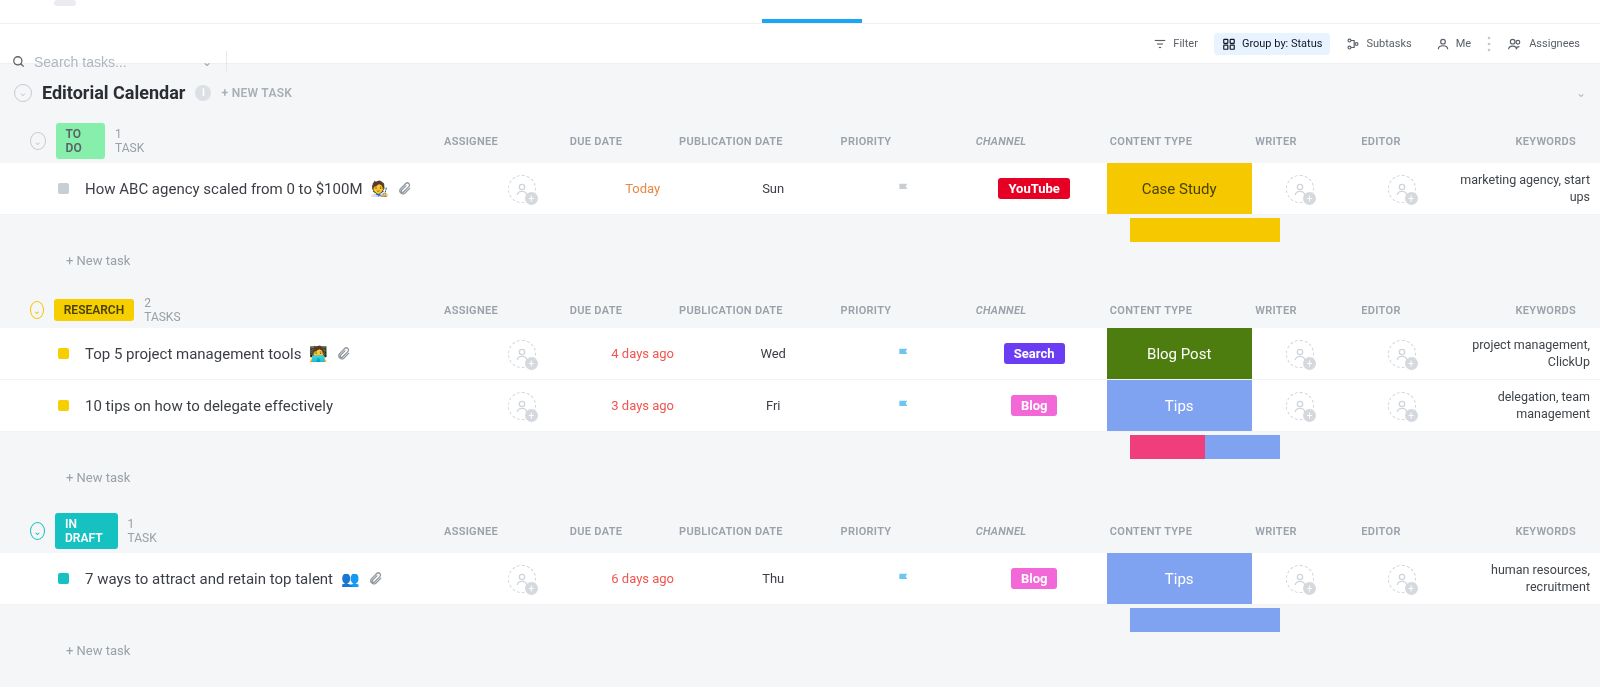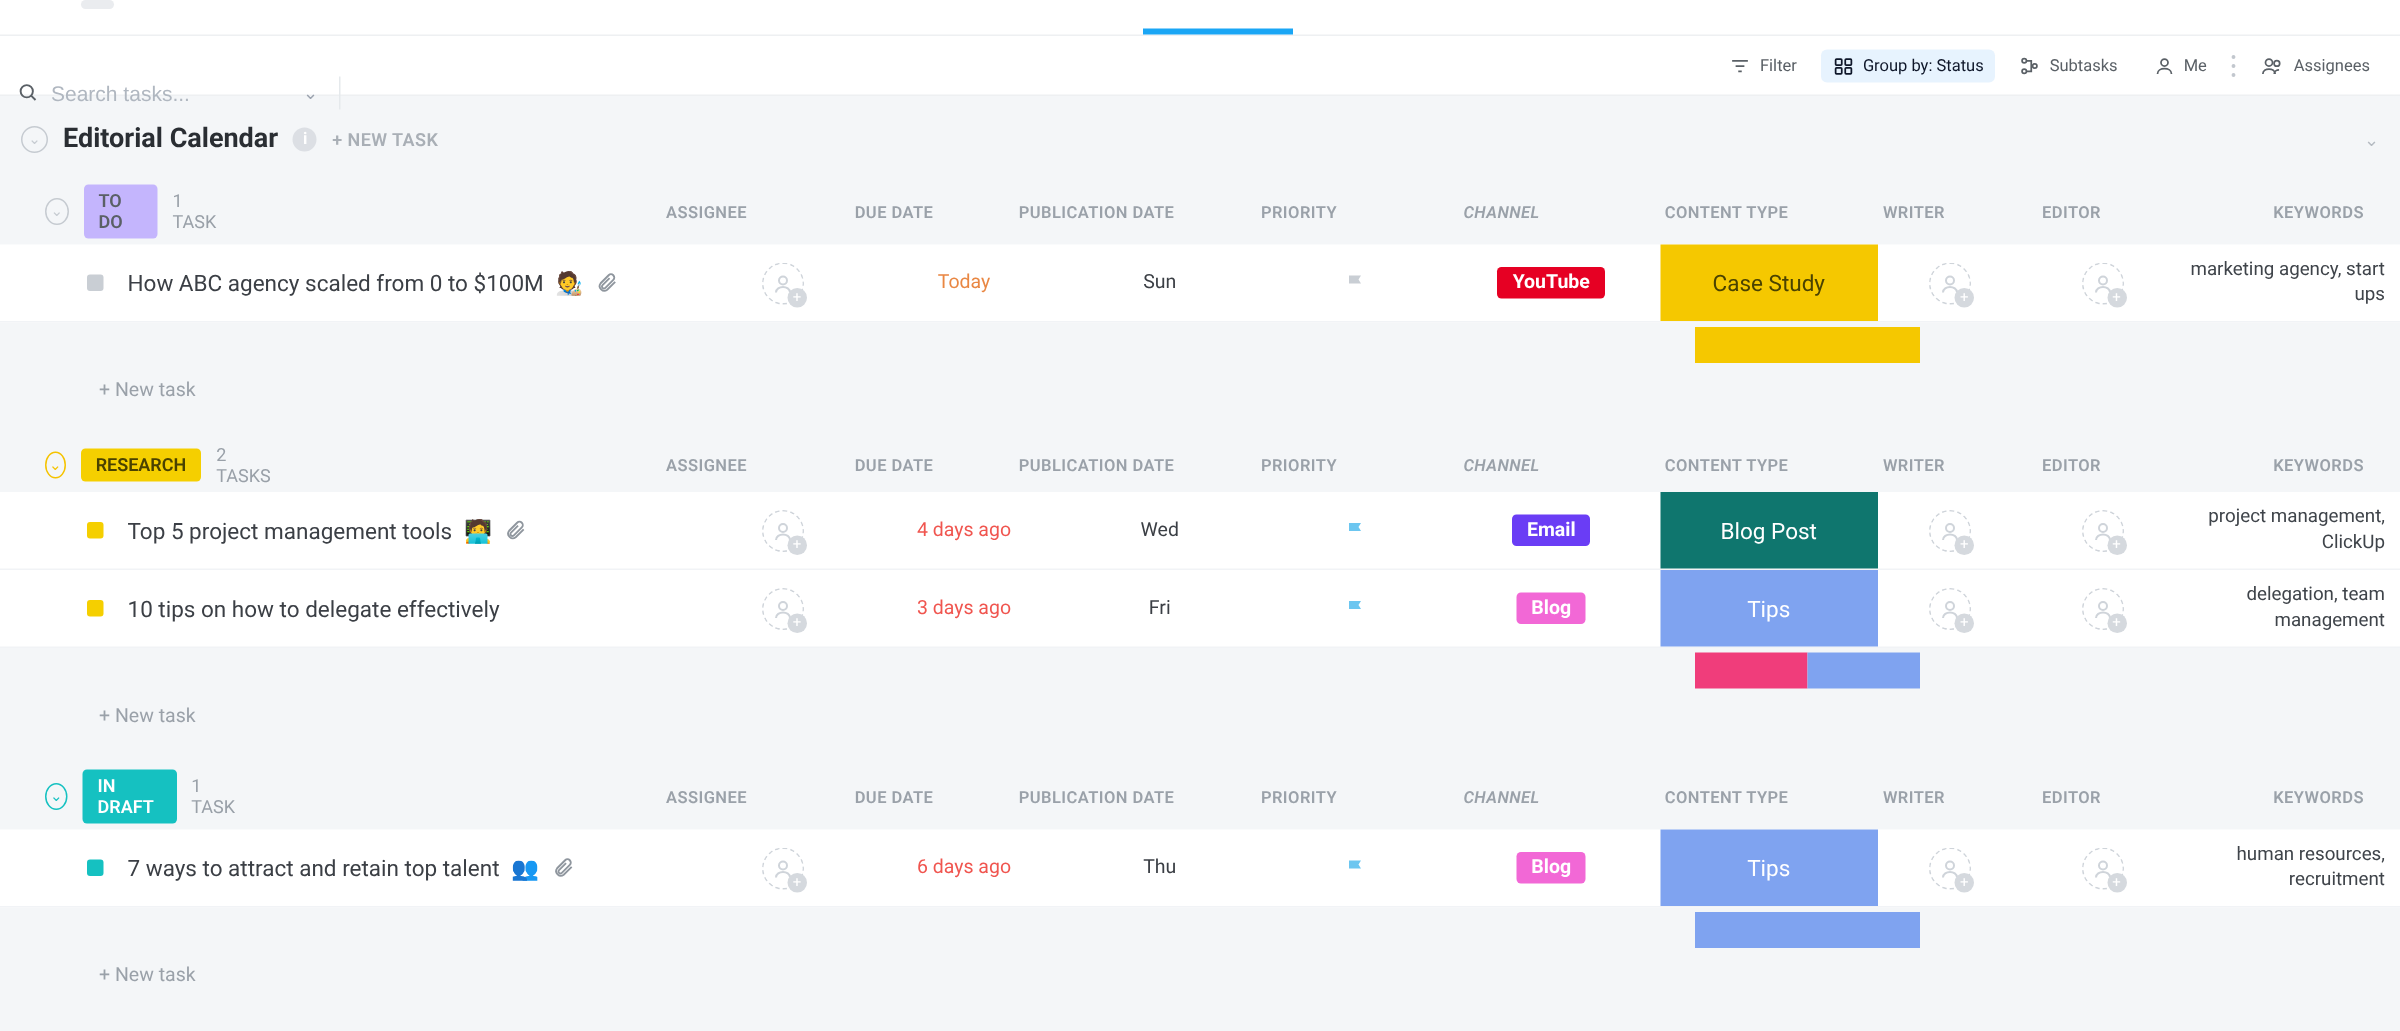--- a/index.html
+++ b/index.html
@@ -361,21 +361,21 @@
     <span class="list-title">Editorial Calendar</span>
     <span class="info-dot">i</span>
     <span class="new-task-top">+ NEW TASK</span>
     <span class="settings-caret">⌄</span>
   </div>
 
   <div id="groups">
       <div class="group">
     <div class="group-header">
       <div class="group-collapse gray">⌄</div>
-      <span class="status-pill" style="background:#c4b5fd;color:#5a6066">TO DO</span>
+      <span class="status-pill" style="background:#86efac;color:#5a6066">TO DO</span>
       <span class="task-count">1 TASK</span>
       <div class="name-col-spacer" style="width:280px"></div>
       <div class="col-headers">
     <div class="col assignee">ASSIGNEE</div>
     <div class="col due">DUE DATE</div>
     <div class="col pub">PUBLICATION DATE</div>
     <div class="col prio">PRIORITY</div>
     <div class="col chan">CHANNEL</div>
     <div class="col ctype">CONTENT TYPE</div>
     <div class="col writer">WRITER</div>
@@ -491,24 +491,24 @@
     <div class="cell due due-red">4 days ago</div>
     <div class="cell pub">Wed</div>
     <div class="cell prio">
               <span class="flag">
     <svg width="16" height="16" viewBox="0 0 24 24" fill="#6cc6f0" stroke="#6cc6f0" stroke-width="0">
                   <path d="M5 3v18M5 4h12l-2.5 4L17 12H5"></path>
                 </svg>
   </span>
             </div>
     <div class="cell chan">
-              <span class="chip" style="background:#6a3df5">Email</span>
+              <span class="chip" style="background:#6a3df5">Search</span>
             </div>
     <div class="cell ctype">
-              <div class="ctype-block" style="background:#0f766e;color:#ffffff">Blog Post</div>
+              <div class="ctype-block" style="background:#4d7c0f;color:#ffffff">Blog Post</div>
             </div>
     <div class="cell writer">
               <div class="avatar-ph">
     <svg width="16" height="16" viewBox="0 0 24 24" fill="none" stroke="#cfd4da" stroke-width="2">
                   <circle cx="12" cy="9" r="4"></circle>
                   <path d="M5 21c0-3.6 3.6-5.5 7-5.5s7 1.9 7 5.5"></path>
                 </svg>
   </div>
             </div>
     <div class="cell editor">

